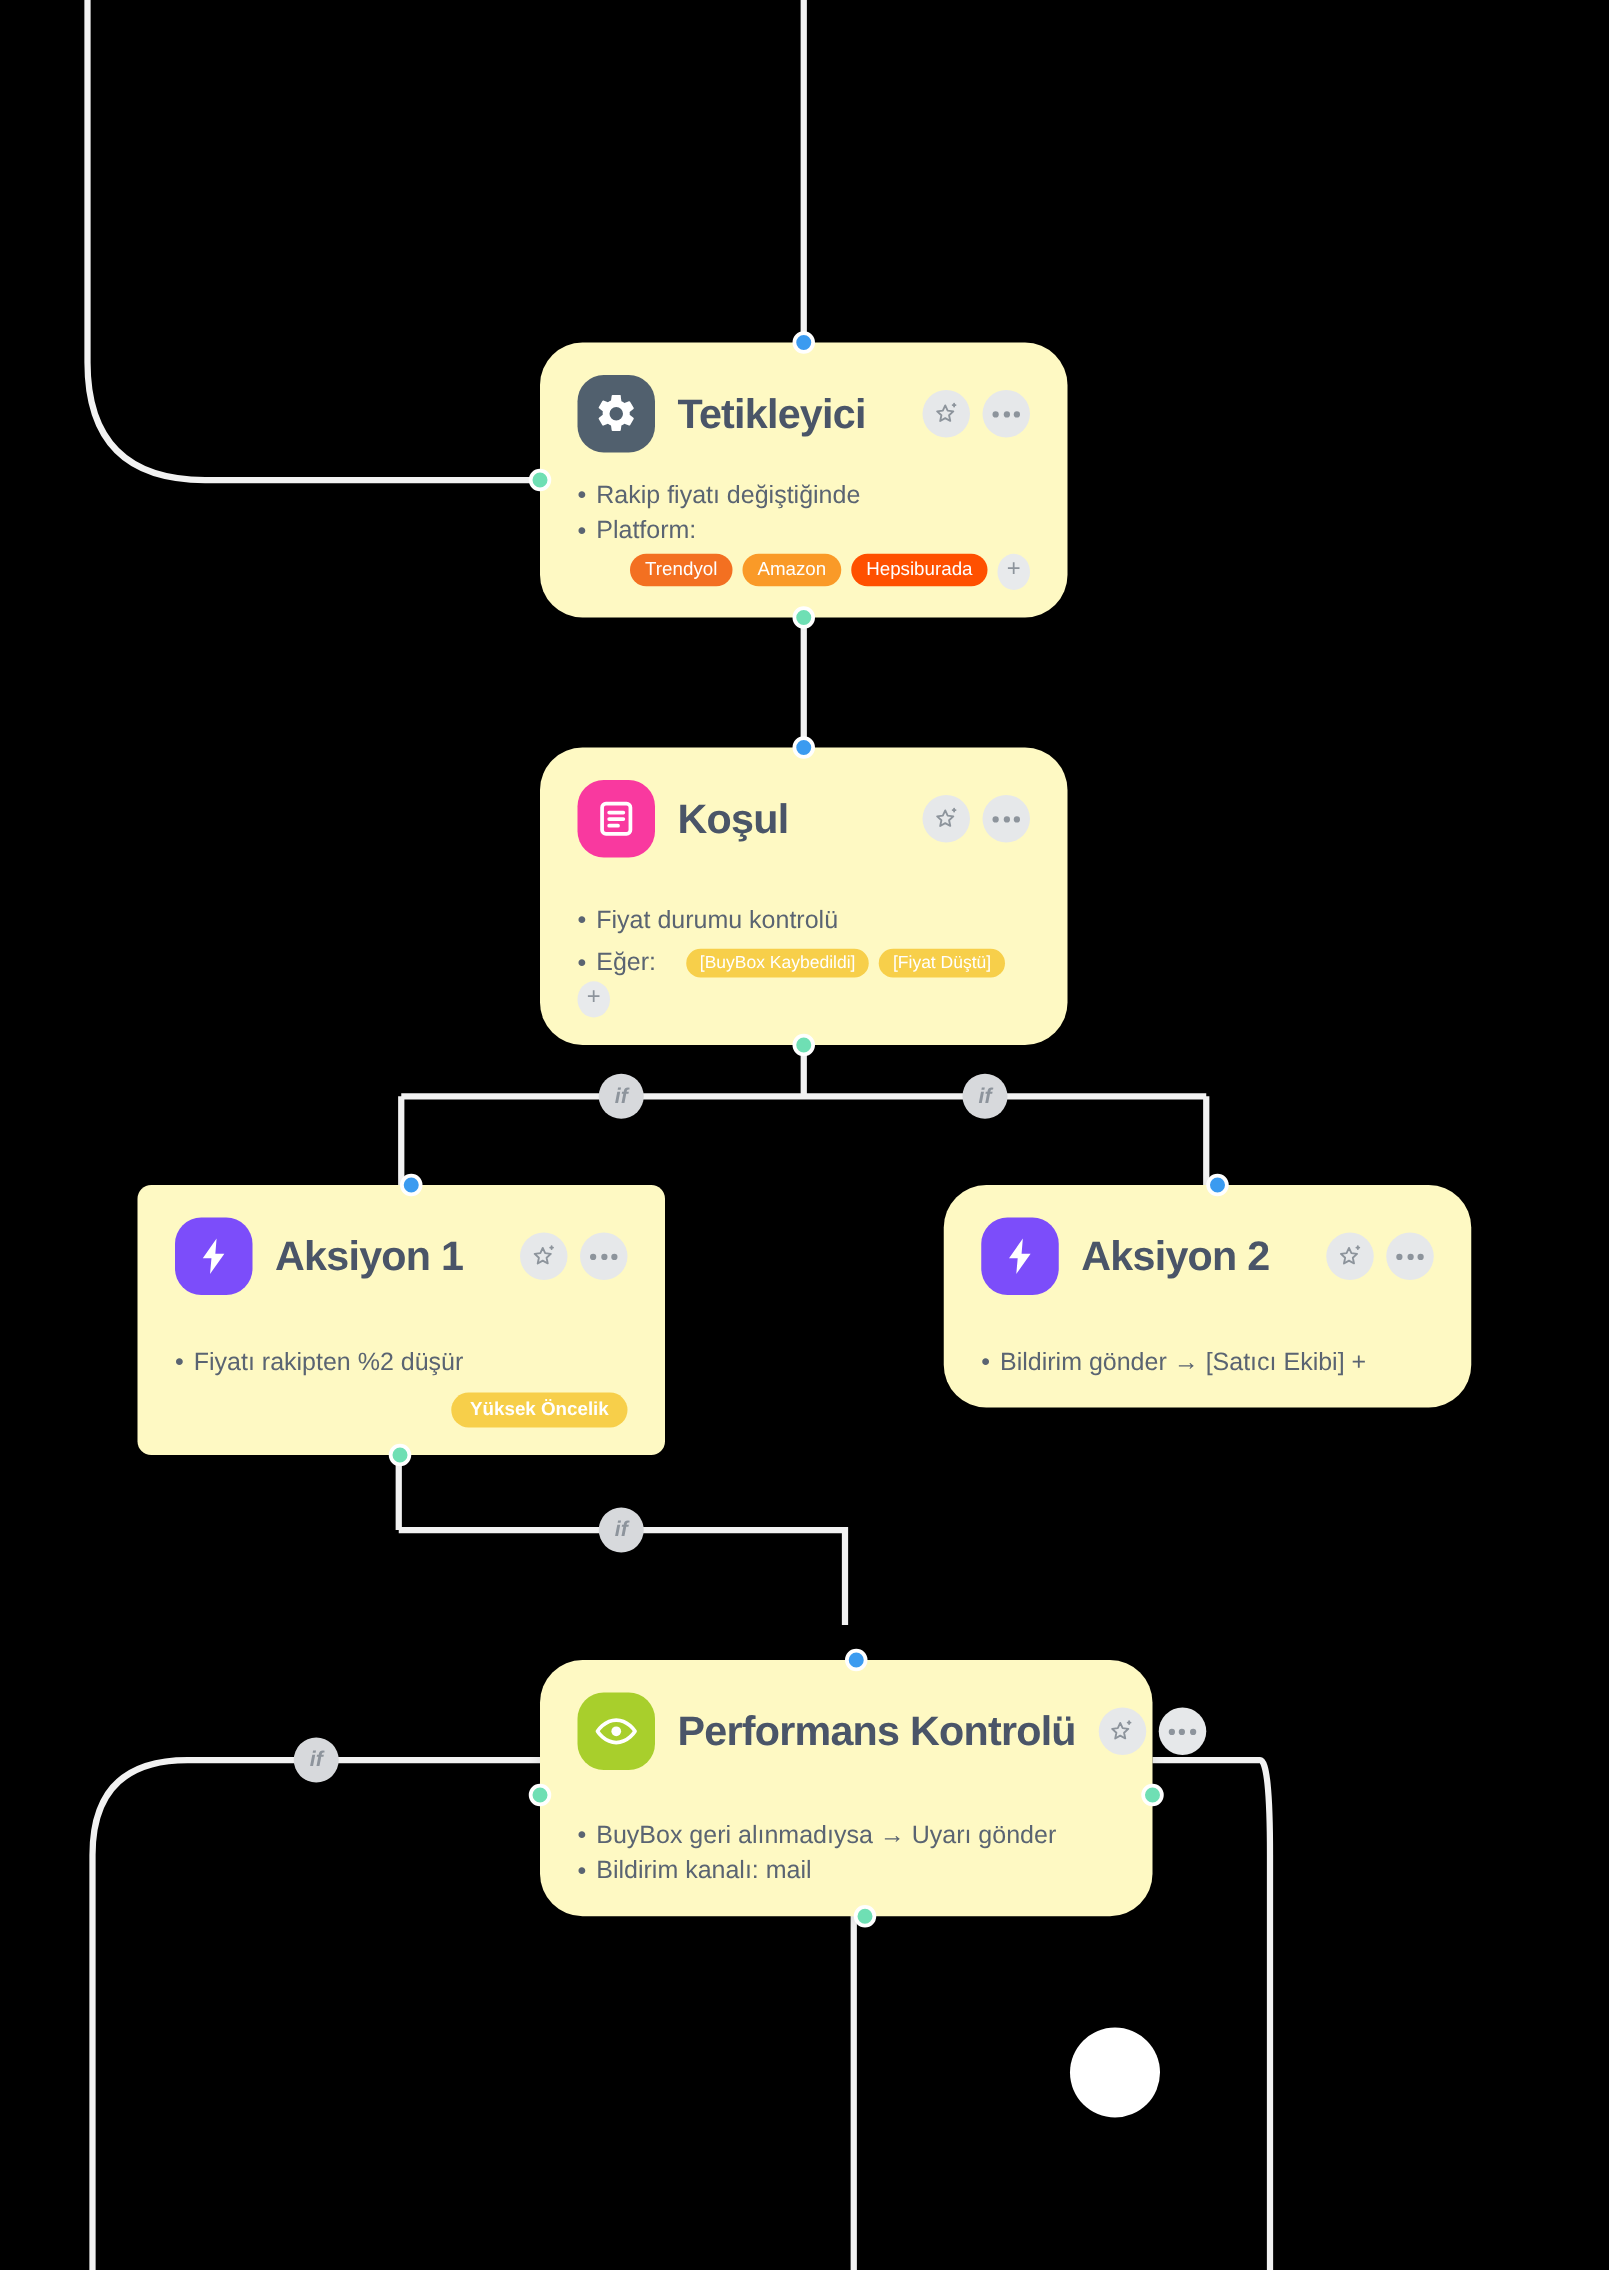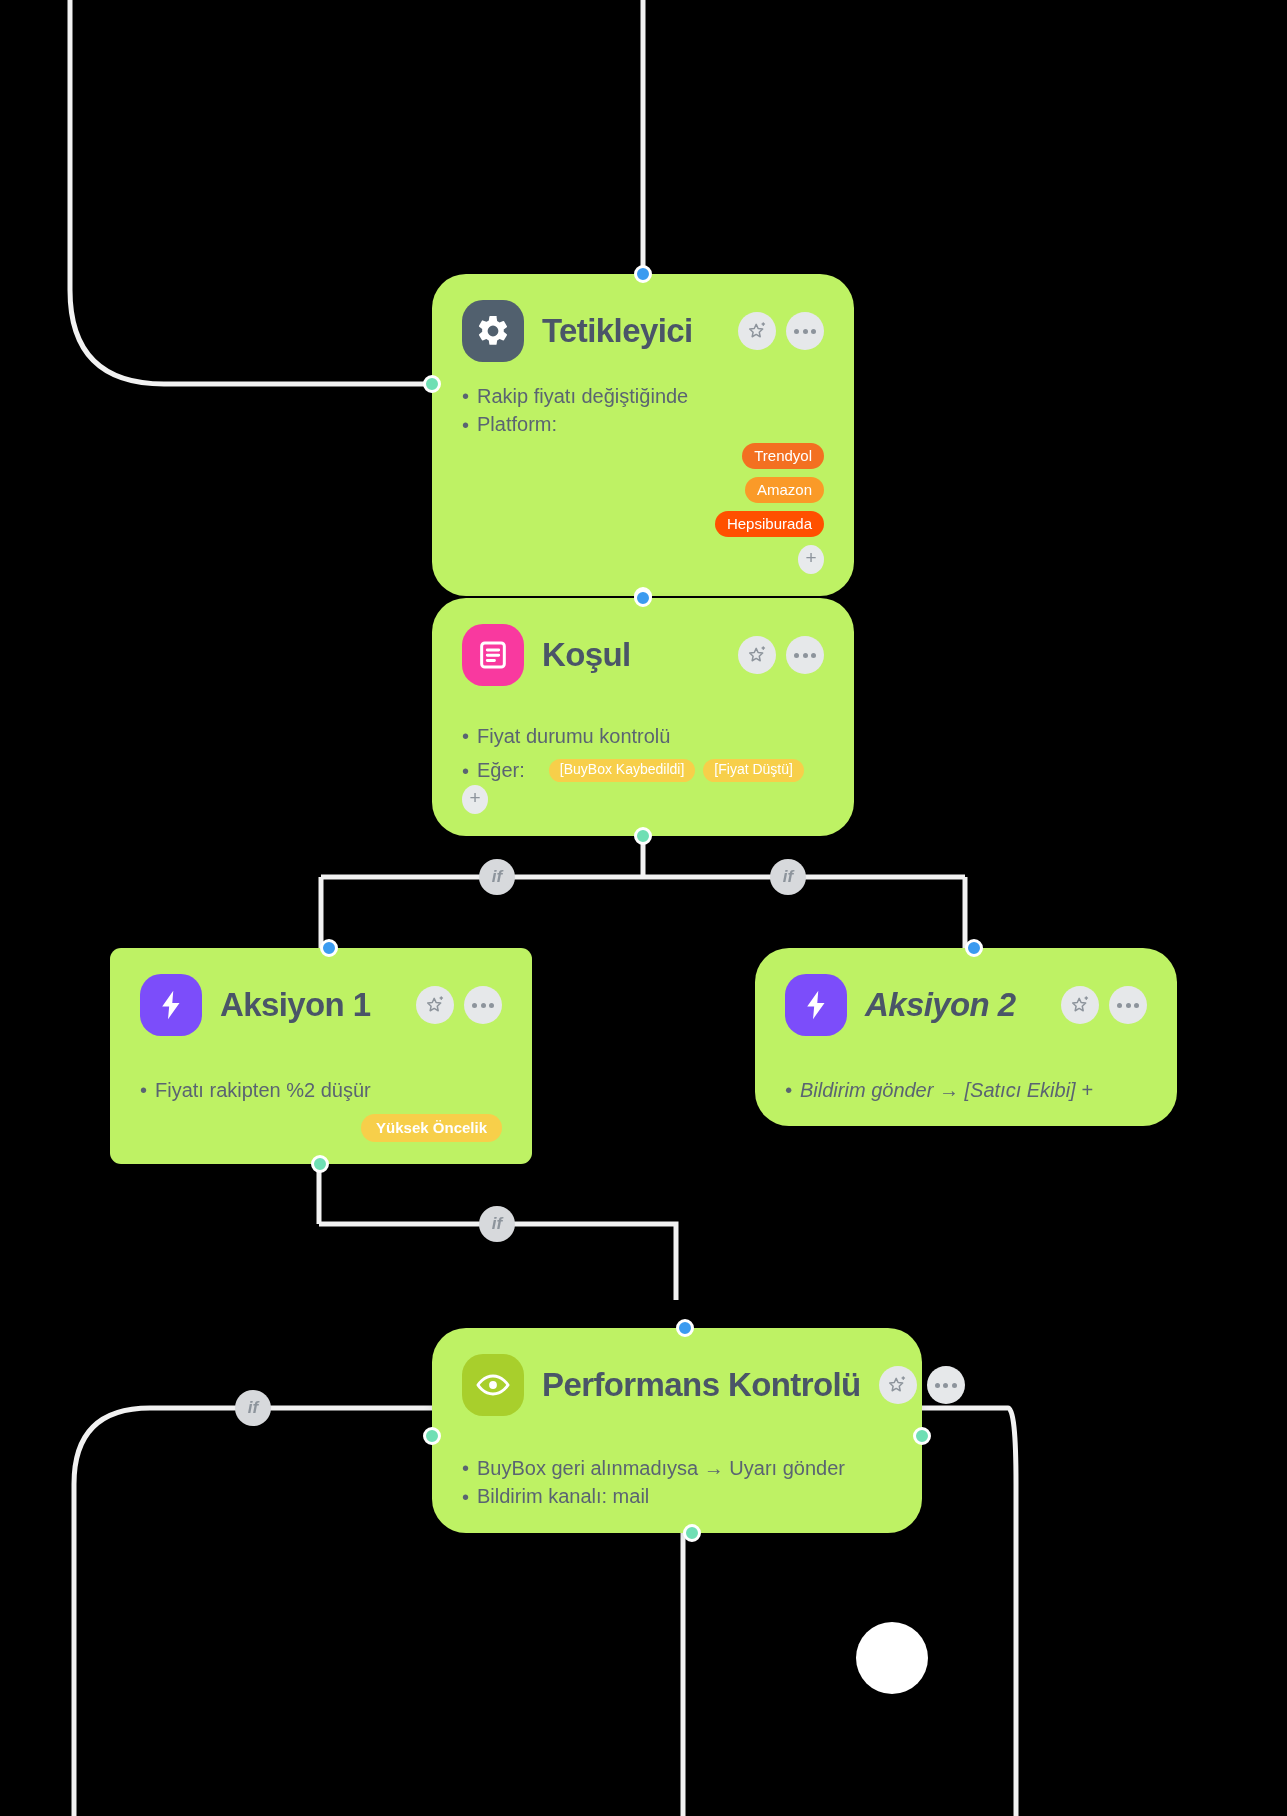--- a/index.html
+++ b/index.html
@@ -21,21 +21,21 @@
     position: absolute;
     left: 0; top: 0;
     width: 1287px;
     height: 1816px;
     pointer-events: none;
   }
 
   
   .node {
     position: absolute;
-    background: #bef264;
+    background: #fef9c3;
     border-radius: 34px;
     box-sizing: border-box;
     padding: 26px 30px 22px 30px;
     box-shadow: 0 2px 10px rgba(0,0,0,0.10);
   }
   .node-head {
     display: flex;
     align-items: center;
     gap: 18px;
     margin-bottom: 14px;
@@ -101,24 +101,23 @@
     gap: 0;
   }
   .bullet {
     color: #5a6472;
     margin-right: 8px;
     font-size: 20px;
     line-height: 1;
   }
   .tagrow {
     display: flex;
-    align-items: flex-end;
+    align-items: flex-start;
     gap: 8px;
     flex-wrap: nowrap;
-    flex-direction: column;
   }
   .tag {
     border-radius: 999px;
     color: #ffffff;
     font-size: 15px;
     padding: 5px 12px 6px 12px;
     white-space: nowrap;
     line-height: 1;
     cursor: pointer;
   }
@@ -346,21 +345,21 @@
         </li>
       </ul>
       <div class="pri-wrap">
         <span class="pri-tag" style="background:#f7cf4a;">Yüksek Öncelik</span>
       </div>
     </div>
     <div class="handle h-blue" style="left:210px; top:-9px;"></div>
     <div class="handle h-green" style="left:201px; bottom:-9px;"></div>
   </div>
 
-  <div class="node" style="left:755px; top:948px; width:422px;font-style:italic;">
+  <div class="node" style="left:755px; top:948px; width:422px;">
     <div class="node-head">
       <div class="node-icon" style="background:#7c4dfa;">
         <svg width="34" height="34" viewBox="0 0 24 24" fill="#ffffff">
           <path d="M13.6 2 5.8 13.1h4.9L9.9 22l8.1-11.4h-5.1z"></path>
         </svg>
       </div>
       <div class="node-title">Aksiyon 2</div>
       <div class="head-btns">
         <div class="round-btn">
           <svg width="21" height="21" viewBox="0 0 24 24" fill="none" stroke="#8d949c" stroke-width="1.7" stroke-linejoin="round">

